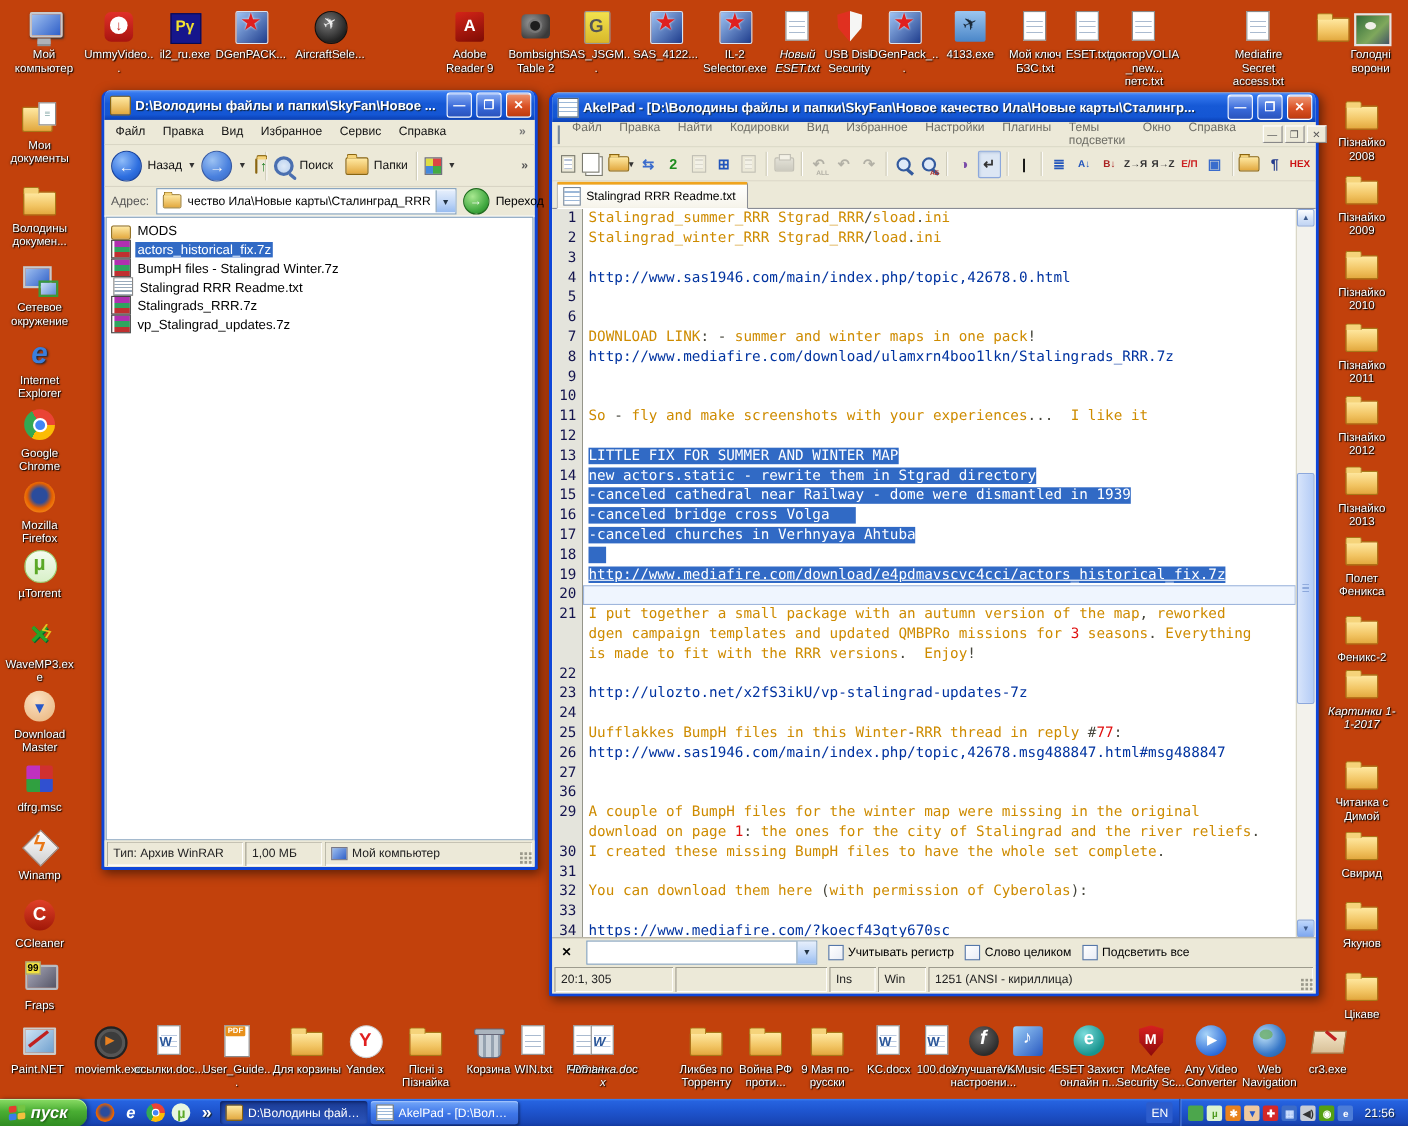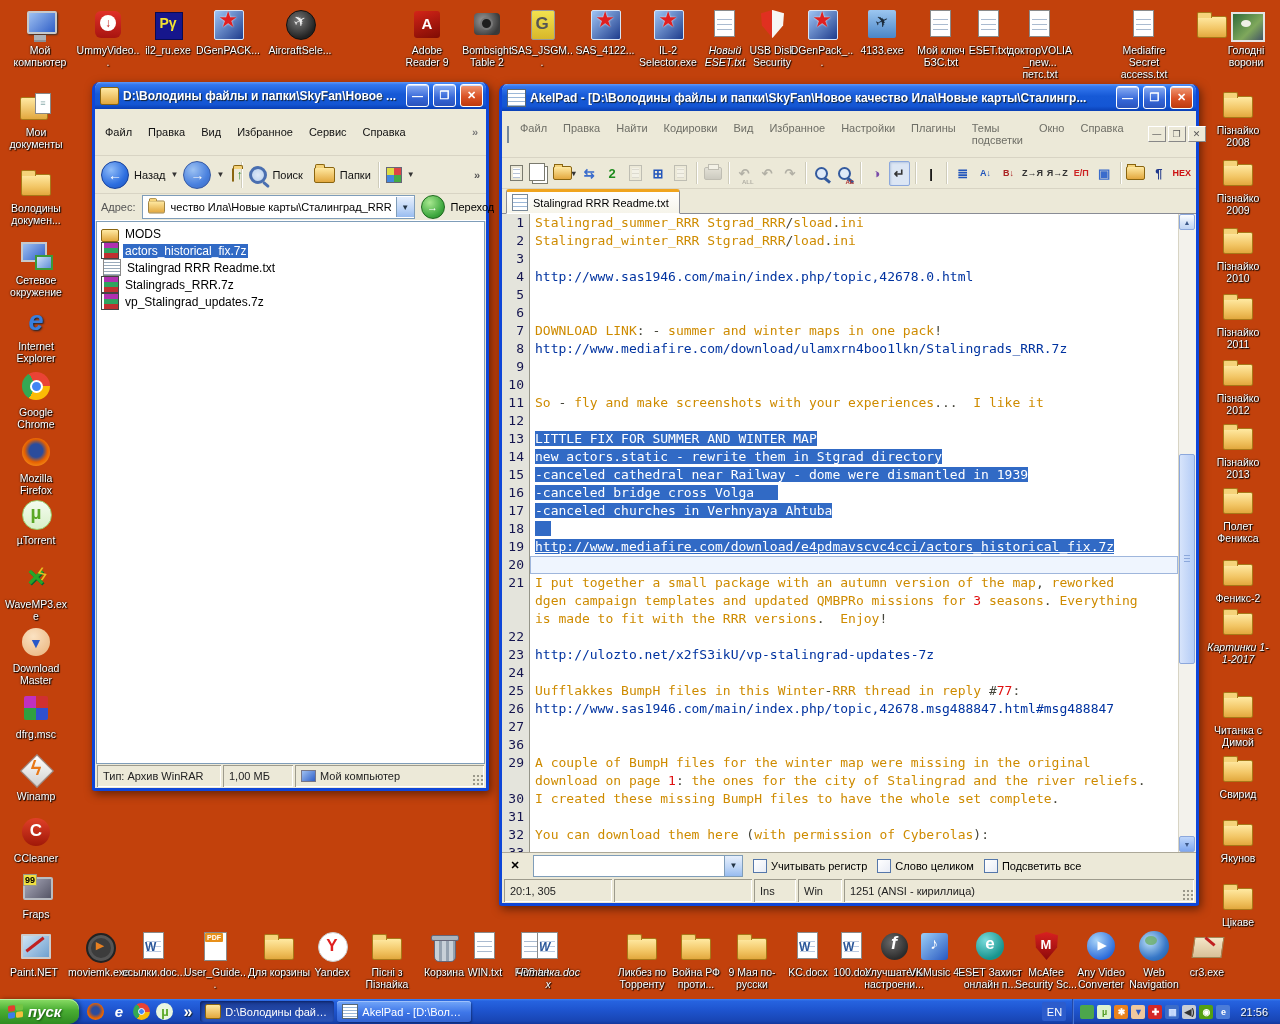--- a/index.html
+++ b/index.html
@@ -131,21 +131,21 @@
   .tbar{height:27px;flex:0 0 27px;border-radius:6px 6px 0 0;display:flex;align-items:center;gap:4px;padding:0 3px 0 5px;
     background:linear-gradient(180deg,#5E97F6 0%,#3377EE 10%,#1659D6 45%,#1456D4 82%,#0A3FB4 100%)}
   .ticon{width:17px;height:16px;flex:0 0 17px;position:relative}
   .ticon.fold{background:linear-gradient(180deg,#FFE9A2,#E2A83E);border:1px solid #8a6510;border-radius:2px}
   .ticon.note{background:#fff;border:1px solid #567;background-image:repeating-linear-gradient(180deg,#fff 0 3px,#9cb8d8 3px 4px);}
   .ttitle{flex:1;color:#fff;font-weight:bold;font-size:12px;white-space:nowrap;overflow:hidden;text-overflow:ellipsis;
     text-shadow:1px 1px 1px #123}
   .tbtn{width:21px;height:21px;flex:0 0 21px;border-radius:3px;border:1px solid #fff;color:#fff;font-size:11px;font-weight:bold;
     display:flex;align-items:center;justify-content:center;background:linear-gradient(180deg,#8AAEF4,#3667D8 60%,#2A53BC);box-shadow:inset 0 1px #cfe0ff}
   .tbtn.close{background:linear-gradient(180deg,#F09A76,#DA5226 55%,#BE3A0E)}
-  .menubar{height:22px;flex:0 0 22px;display:flex;align-items:center;background:#ECE9D8;border-bottom:1px solid #d8d4c4;font-size:11px;padding:12px 2px}
+  .menubar{height:22px;flex:0 0 22px;display:flex;align-items:center;background:#ECE9D8;border-bottom:1px solid #d8d4c4;font-size:11px;padding:0 2px}
   .mitem{padding:3px 8px;color:#111}
   .menubar .chev{margin-left:auto;color:#777;font-weight:bold;padding:0 6px}
 
   
   #explorer{left:92px;top:82px;width:391px;height:706px;z-index:5}
   .etoolbar{height:37px;flex:0 0 37px;display:flex;align-items:center;gap:5px;padding:0 6px;background:#ECE9D8;border-bottom:1px solid #d8d4c4;font-size:11px}
   .circ{width:26px;height:26px;border-radius:50%;flex:0 0 26px;display:flex;align-items:center;justify-content:center;color:#fff;
     font-weight:bold;font-size:14px;background:radial-gradient(circle at 35% 30%,#8FBCF8,#2E6FE0 60%,#1C51B8);border:1px solid #16409A}
   .circ.dim{opacity:.85}
   .ddc{color:#333;font-size:8px}
@@ -738,20 +738,24 @@
     <div class="filelist" id="exp-files">
         <div class="frow">
           <span class="fico folder"></span>
           <span class="fname">MODS</span>
         </div>
         <div class="frow selected">
           <span class="fico archive"></span>
           <span class="fname">actors_historical_fix.7z</span>
         </div>
         <div class="frow">
+          <span class="fico archive"></span>
+          <span class="fname">BumpH files - Stalingrad Winter.7z</span>
+        </div>
+        <div class="frow">
           <span class="fico txt"></span>
           <span class="fname">Stalingrad RRR Readme.txt</span>
         </div>
         <div class="frow">
           <span class="fico archive"></span>
           <span class="fname">Stalingrads_RRR.7z</span>
         </div>
         <div class="frow">
           <span class="fico archive"></span>
           <span class="fname">vp_Stalingrad_updates.7z</span>

